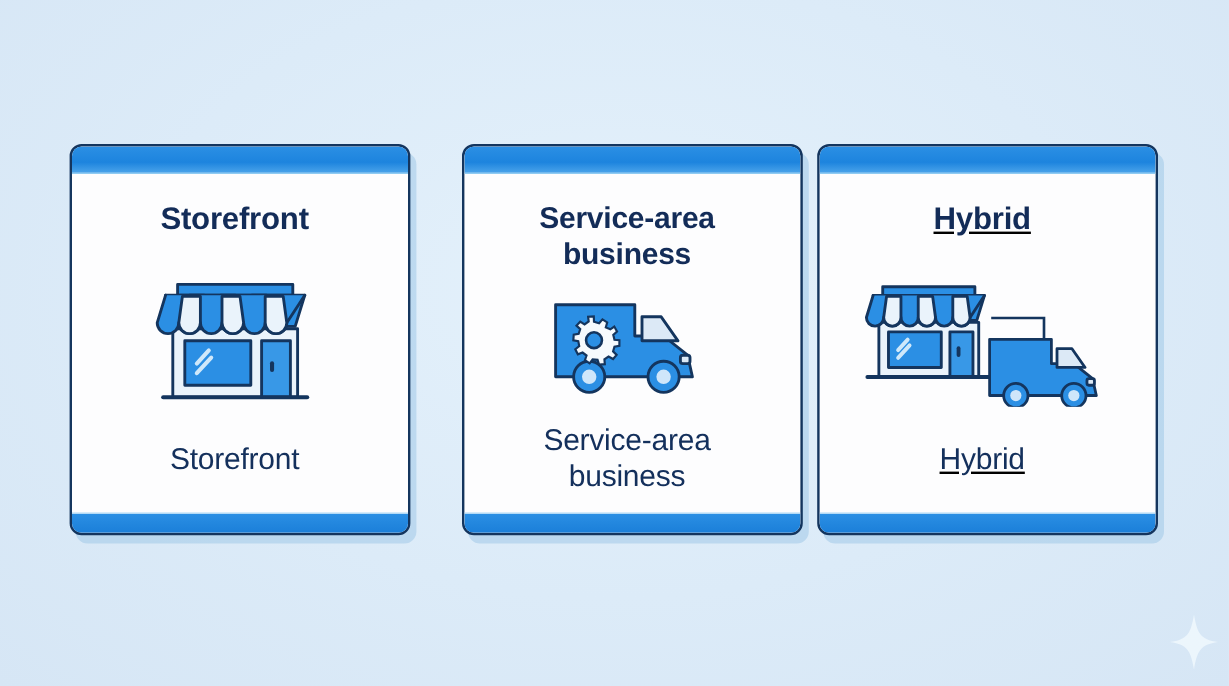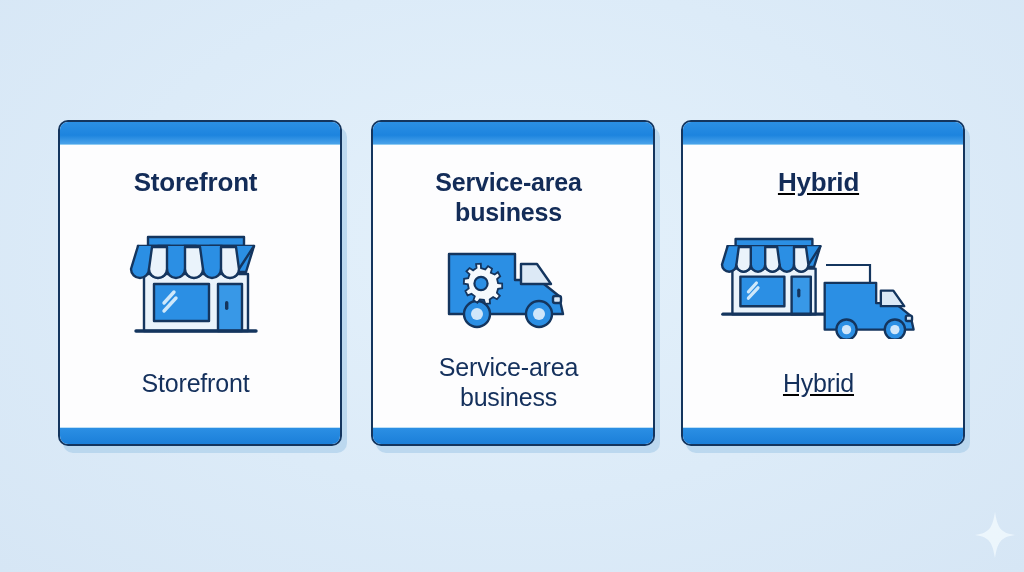--- a/index.html
+++ b/index.html
@@ -50,21 +50,21 @@
     border: 2px solid #14355e;
     border-radius: 10px;
     box-sizing: border-box;
     box-shadow: 5px 7px 0 0 rgba(160, 200, 232, .55);
     overflow: hidden;
     display: flex;
     flex-direction: column;
     align-items: center;
   }
   .card.c1 { left: 58px; }
-  .card.c2 { left: 371px; }
+  .card.c2 { left: 385px; }
   .card.c3 { left: 681px; text-decoration: underline; }
 
   .card-header-strip {
     width: 100%;
     height: 22px;
     flex: 0 0 22px;
     background: linear-gradient(180deg, #2b8fe4 0%, #1d84de 60%, #4aa3ea 100%);
     border-bottom: 1px solid #8fcbf2;
   }
   .card-footer-strip {

